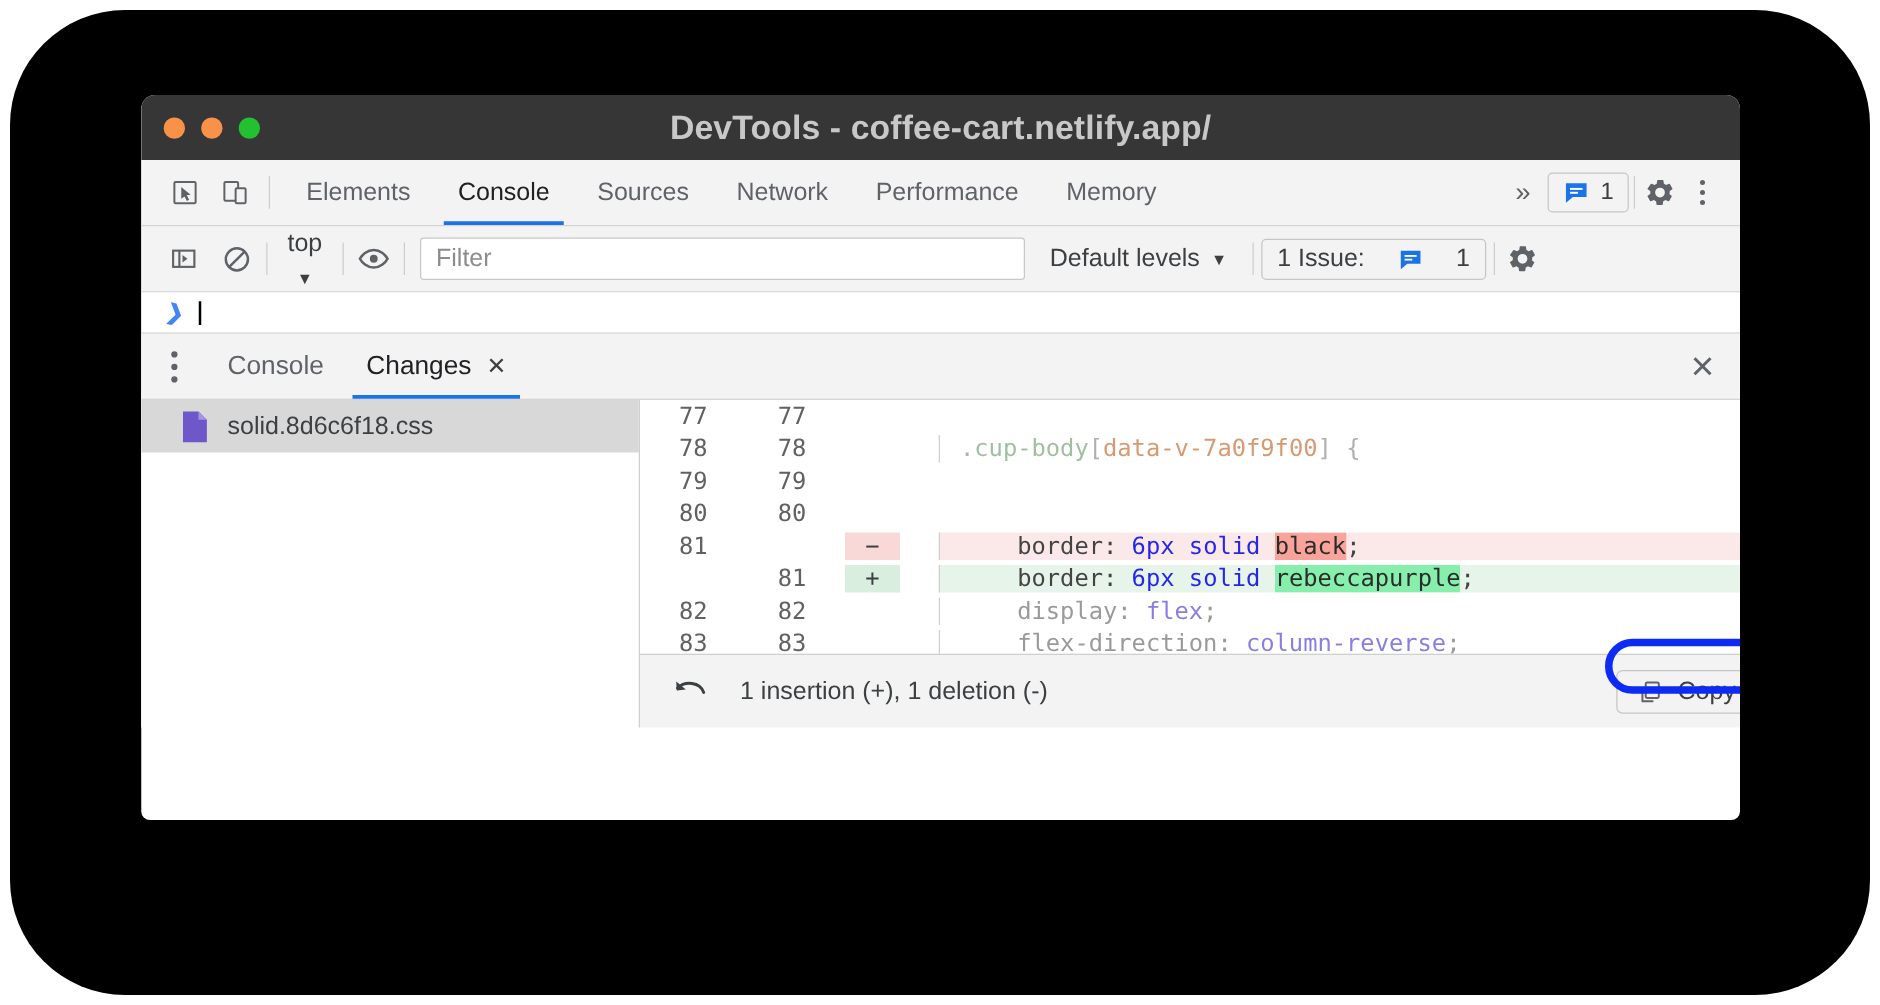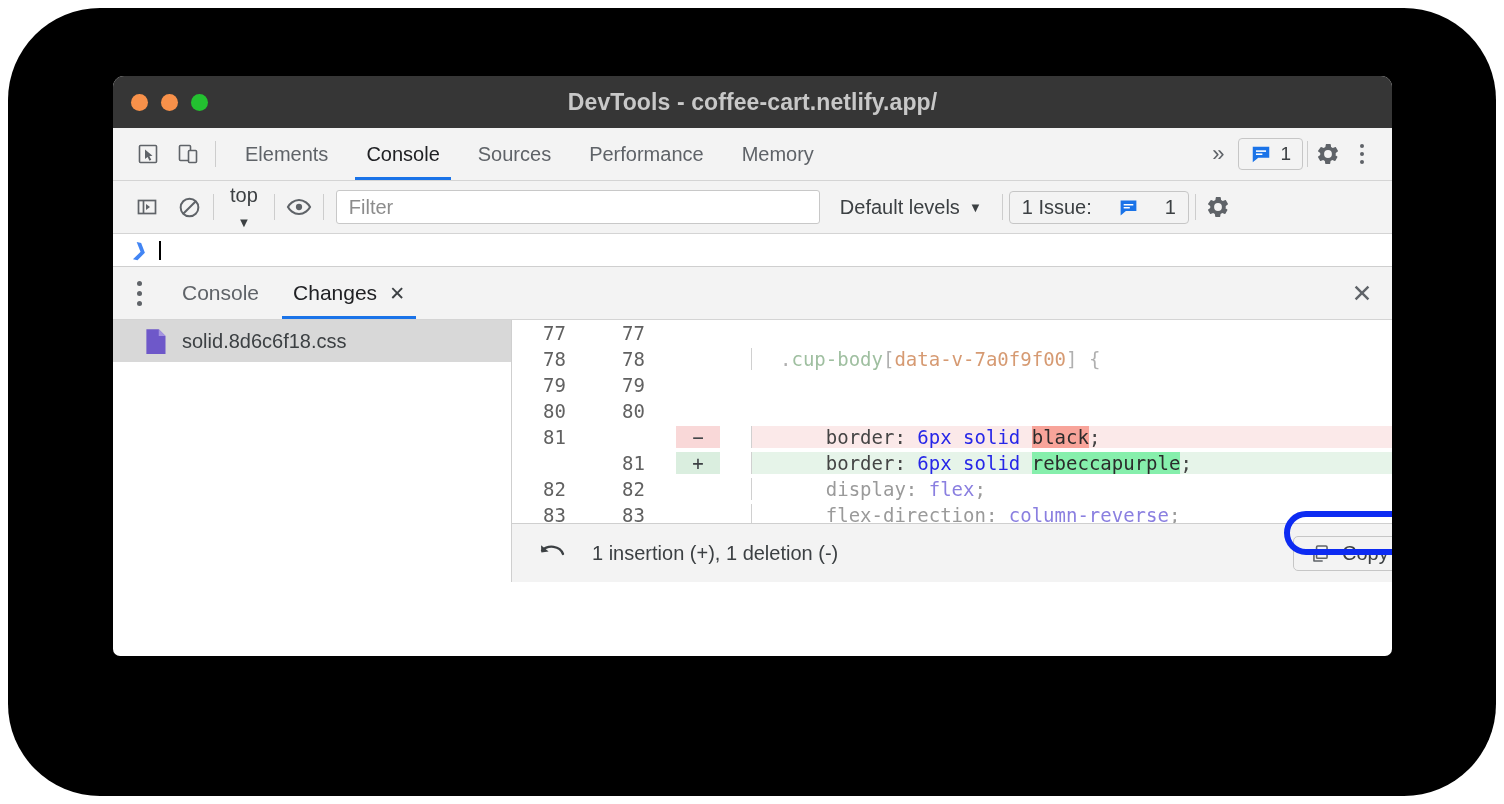--- a/index.html
+++ b/index.html
@@ -60,21 +60,21 @@
     display: flex;
     align-items: center;
     gap: 13px;
   }
   .light { width: 17px; height: 17px; border-radius: 50%; }
   .light.close { background: #f8914a; }
   .light.min { background: #f8914a; }
   .light.max { background: #23c130; }
   .title-text {
     color: #c8c8c8;
-    font-size: 23px;
+    font-size: 27px;
     font-weight: bold;
     letter-spacing: 0.1px;
   }
 
   
   .tabbar {
     height: 52px;
     background: #f3f3f3;
     border-bottom: 1px solid #d4d4d4;
     display: flex;
@@ -295,21 +295,21 @@
     width: 44px;
     flex: 0 0 auto;
     text-align: center;
     color: #3c4043;
     font-family: "DejaVu Sans Mono", monospace;
     font-size: 19px;
   }
   .code {
     flex: 1;
     border-left: 1px solid #d0d0d0;
-    padding-left: 28px;
+    padding-left: 16px;
     color: #999999;
     min-width: 0;
     overflow: hidden;
   }
   .diff-row.del .mark, .diff-row.del .code { background: #fbe9e9; }
   .diff-row.del .mark { background: #f9d8d8; }
   .diff-row.ins .mark, .diff-row.ins .code { background: #e6f4e9; }
   .diff-row.ins .mark { background: #daeedf; }
 
   .tok-sel { color: #9fbfa0; }
@@ -395,20 +395,23 @@
 
       <div class="maintabs">
         <div class="mtab">
             <span>Elements</span>
           </div>
         <div class="mtab active">
             <span>Console</span>
           </div>
         <div class="mtab">
             <span>Sources</span>
+          </div>
+        <div class="mtab">
+            <span>Network</span>
           </div>
         <div class="mtab">
             <span>Performance</span>
           </div>
         <div class="mtab">
             <span>Memory</span>
           </div>
       </div>
 
       <div class="tb-right">

